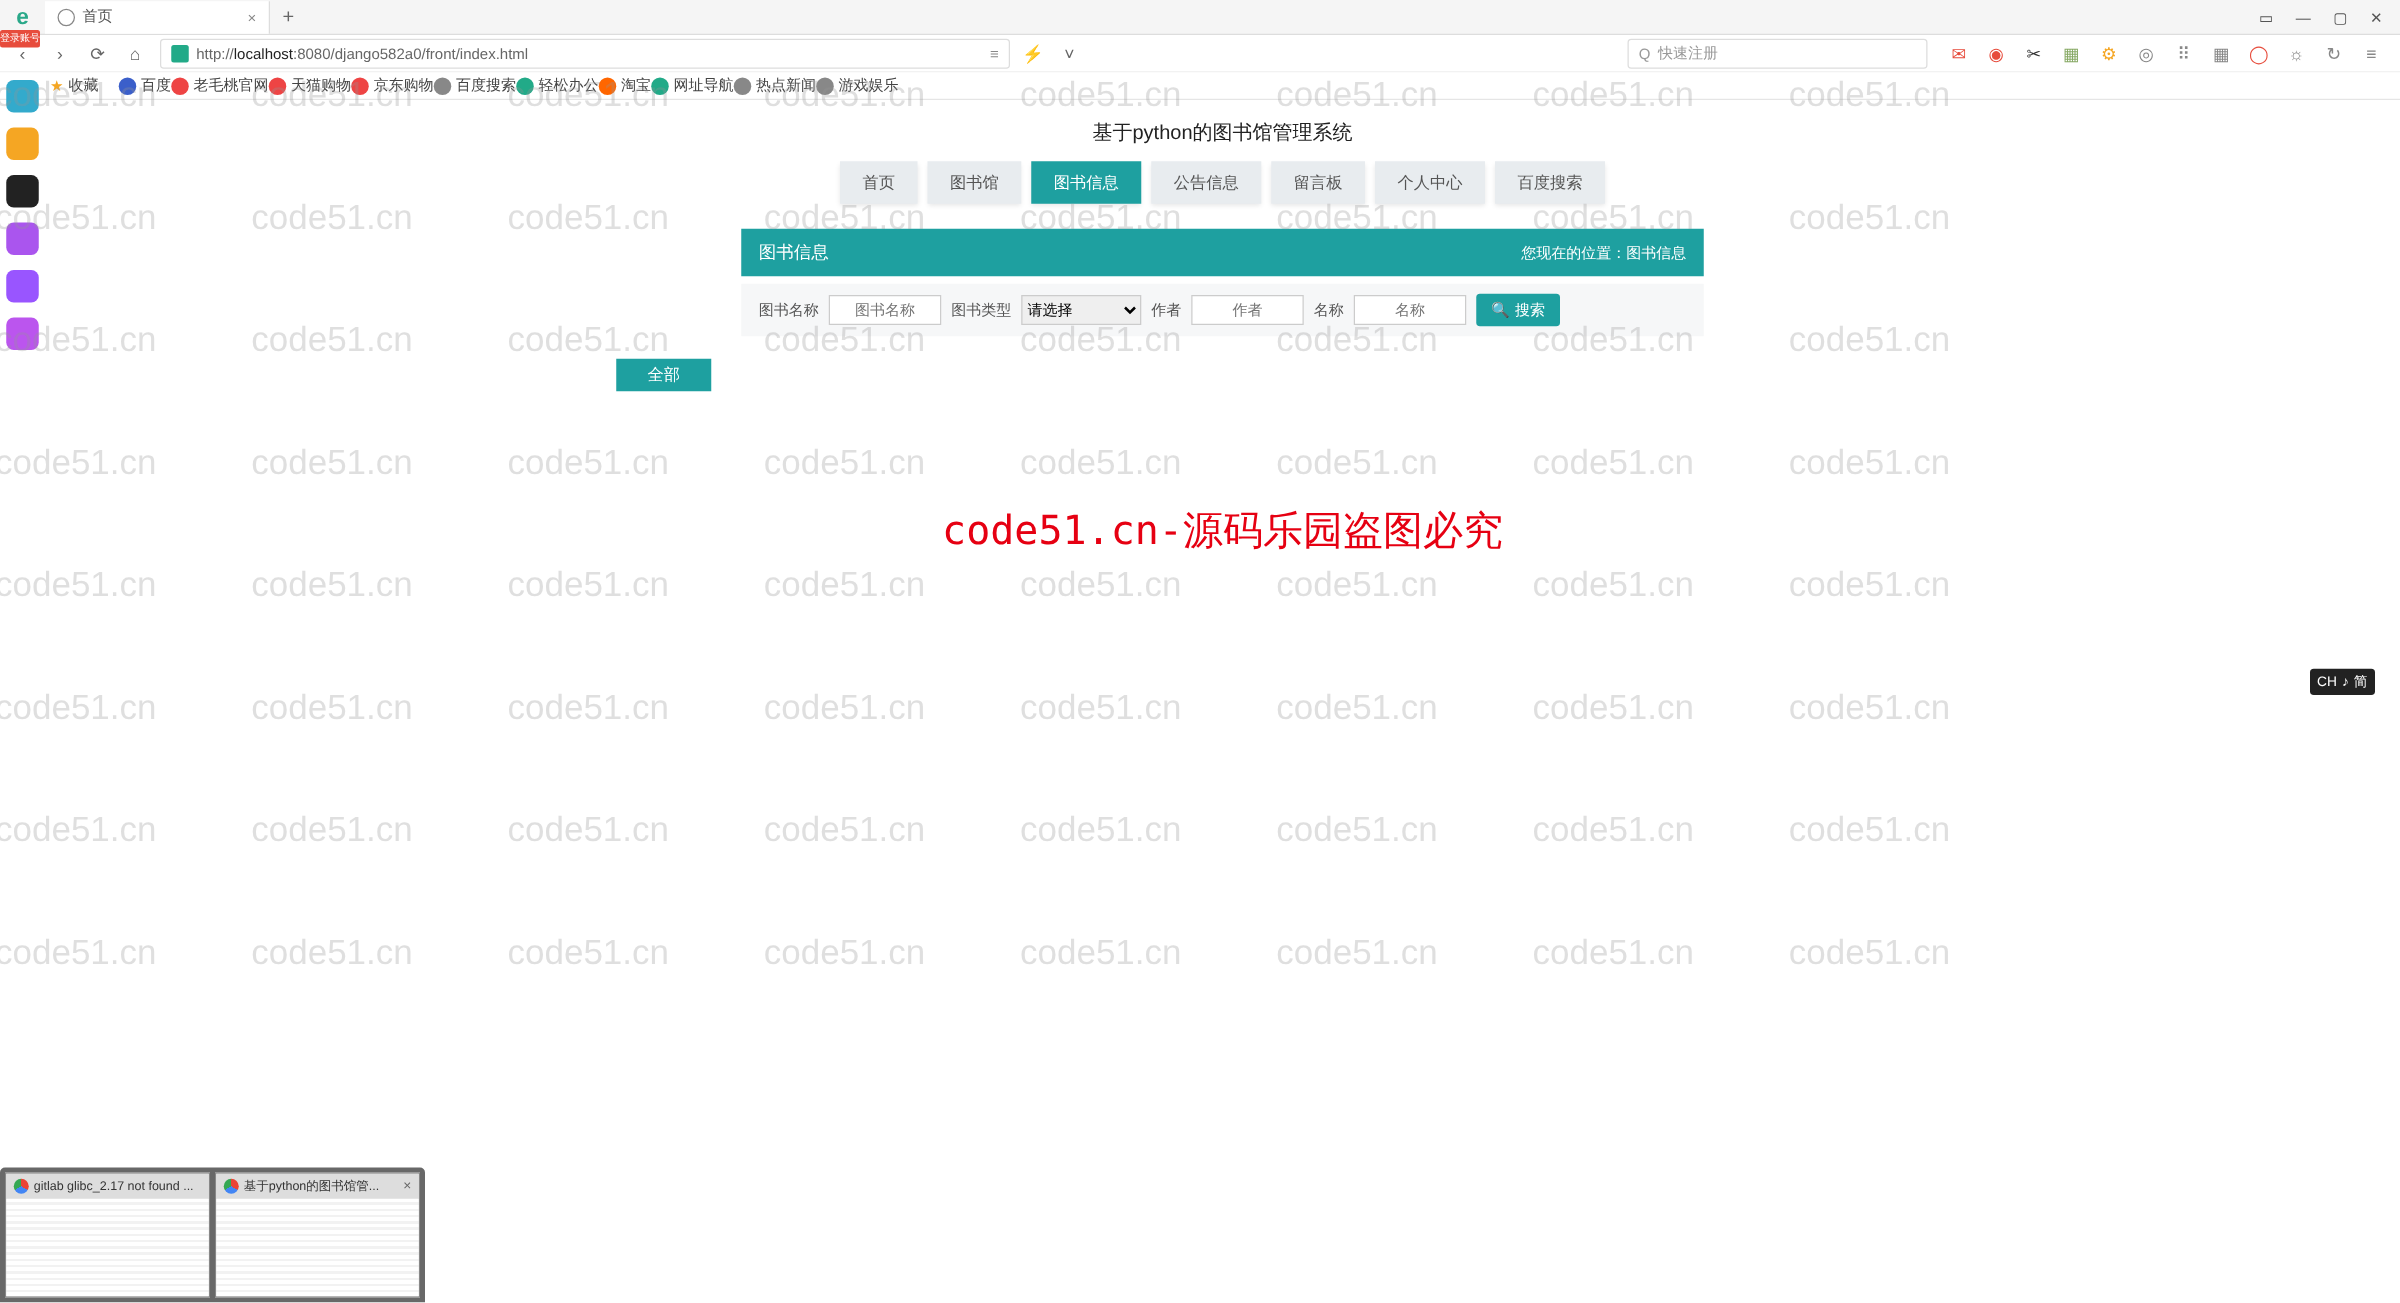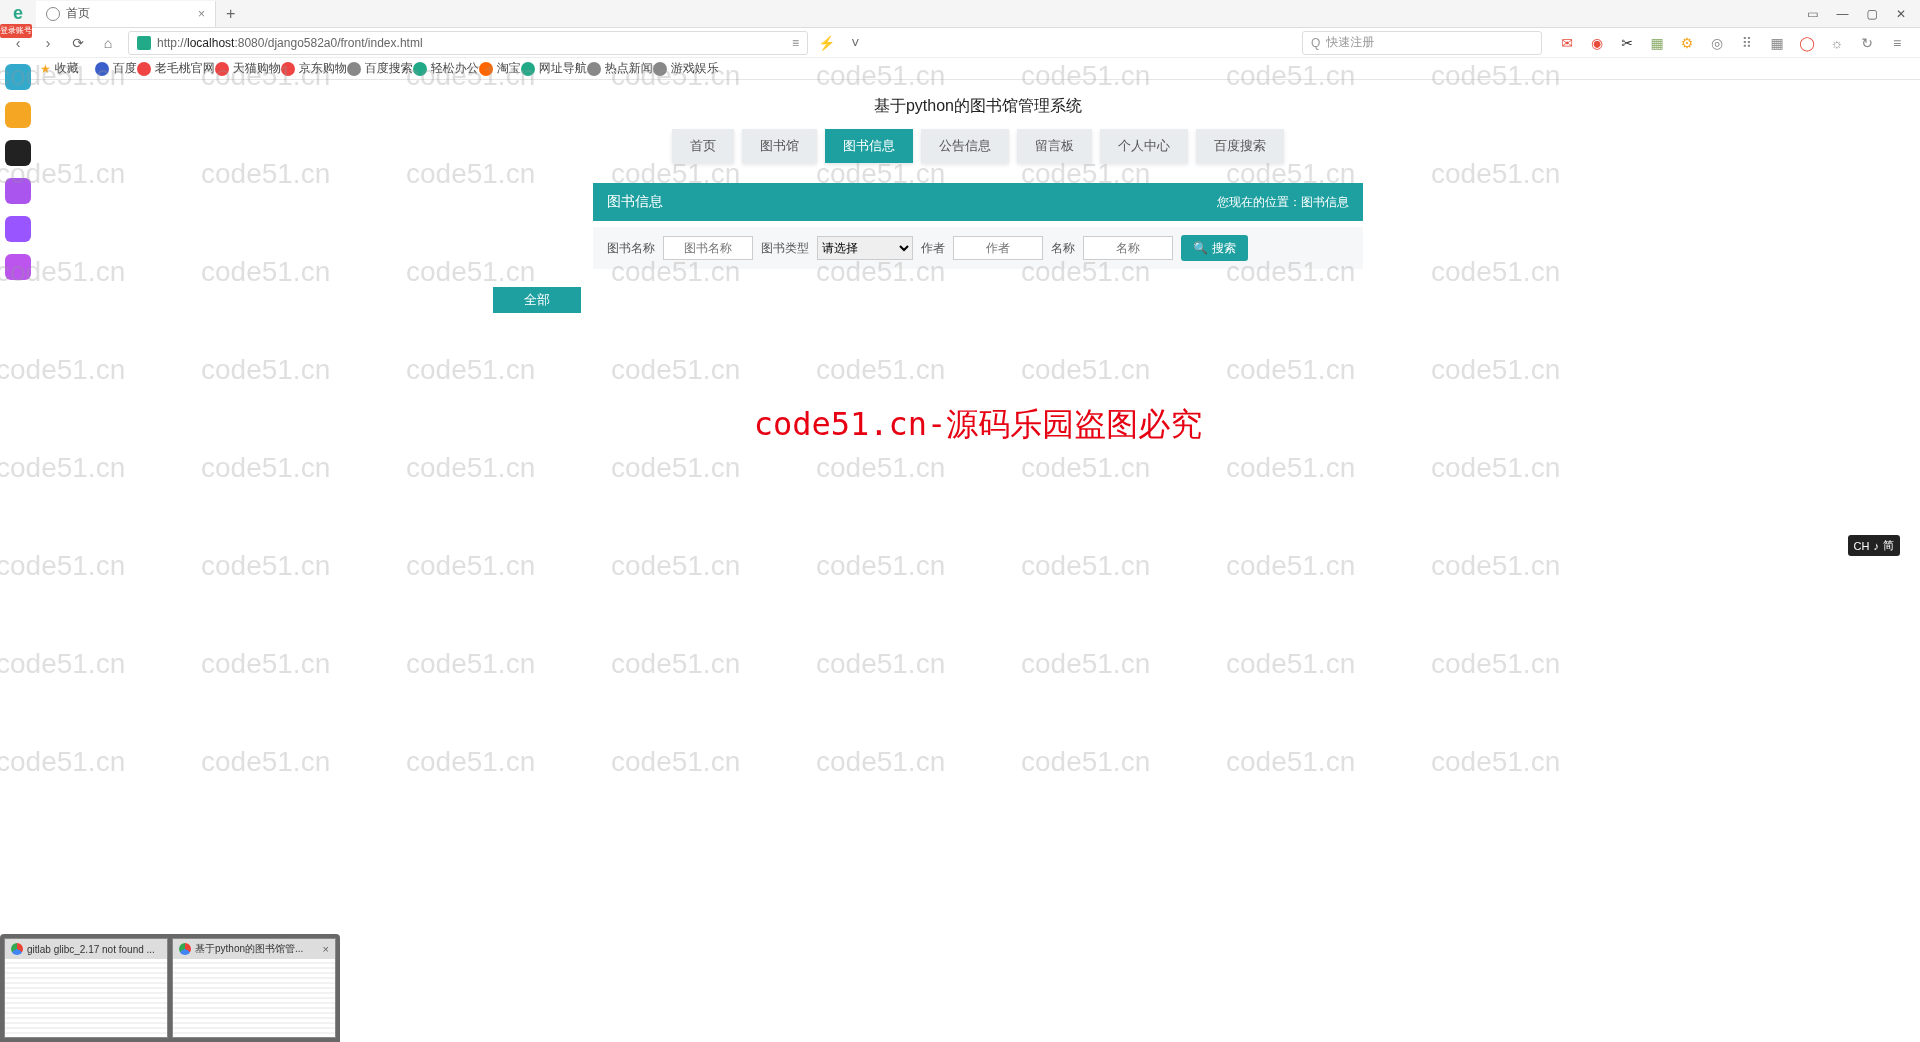--- a/index.html
+++ b/index.html
@@ -51,21 +51,21 @@
 .panel { width: 770px; margin: 0 auto; }
 .panel-header { background: #1ea0a0; color: #fff; height: 38px; display: flex; align-items: center; padding: 0 14px; font-size: 14px; }
 .panel-header .crumb { margin-left: auto; font-size: 12px; }
 
 .search-row { background: #f6f7f8; height: 42px; display: flex; align-items: center; padding: 0 14px; gap: 8px; font-size: 12px; margin-top: 6px; }
 .search-row label { color: #555; }
 .search-row input { width: 90px; height: 24px; border: 1px solid #ccc; padding: 0 6px; font-size: 12px; text-align: center; }
 .search-row select { width: 96px; height: 24px; border: 1px solid #ccc; font-size: 12px; }
 .search-btn { background: #1ea0a0; color: #fff; border: none; height: 26px; padding: 0 12px; border-radius: 3px; font-size: 12px; cursor: pointer; display: flex; align-items: center; gap: 4px; }
 
-.filter-btn { background: #1ea0a0; color: #fff; width: 88px; height: 26px; border: none; font-size: 13px; cursor: pointer; margin: 18px 0 0 -100px; position: relative; left: 0; }
+.filter-btn { background: #1ea0a0; color: #fff; width: 76px; height: 26px; border: none; font-size: 13px; cursor: pointer; margin: 18px 0 0 -100px; position: relative; left: 0; }
 
 .center-text { text-align: center; font-size: 32px; color: #e60012; margin-top: 90px; font-family: monospace, "Microsoft YaHei"; }
 
 
 .ime { position: absolute; right: 20px; top: 535px; background: #222; color: #fff; font-size: 11px; padding: 3px 6px; border-radius: 3px; display: flex; gap: 4px; align-items: center; }
 
 
 .taskbar-previews { position: absolute; left: 0; bottom: 0; display: flex; gap: 4px; padding: 4px; background: rgba(40,40,40,0.7); border-radius: 4px 4px 0 0; }
 .preview { width: 164px; background: #eee; border: 1px solid #888; }
 .preview-title { height: 20px; background: #ddd; display: flex; align-items: center; padding: 0 6px; font-size: 10px; color: #333; gap: 4px; }

